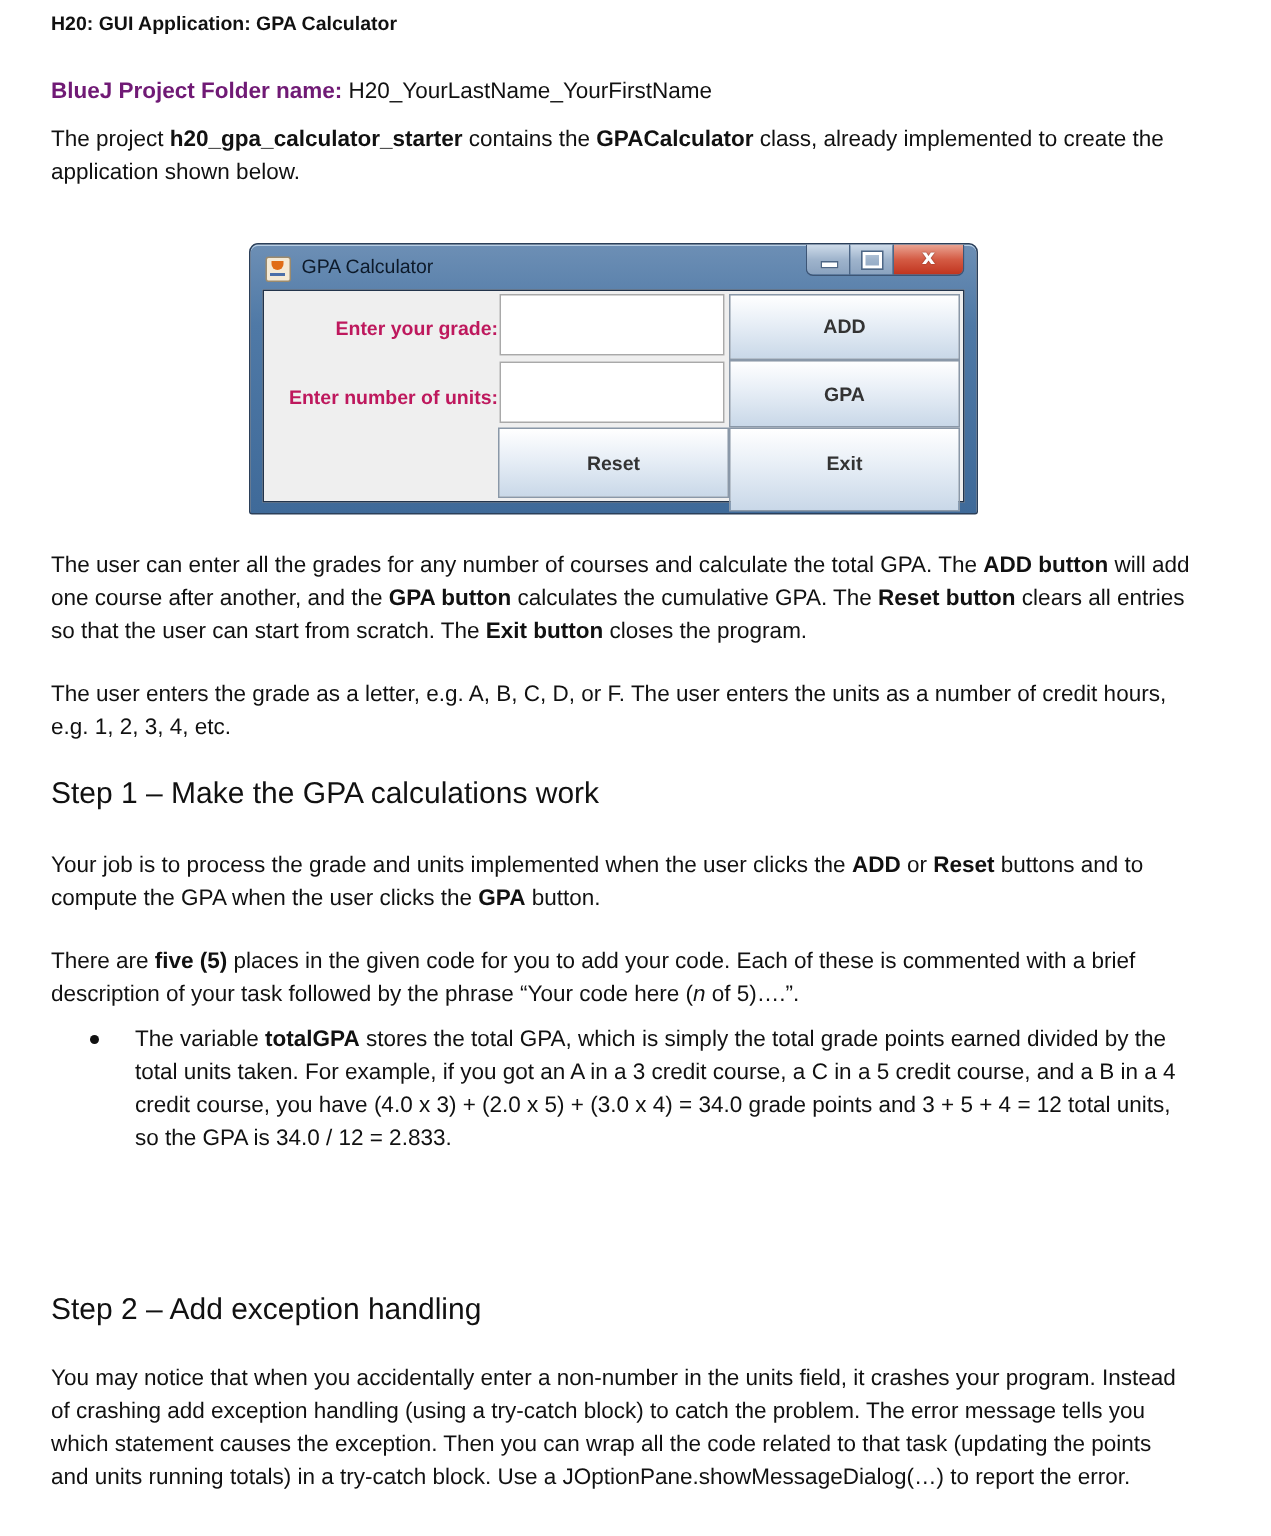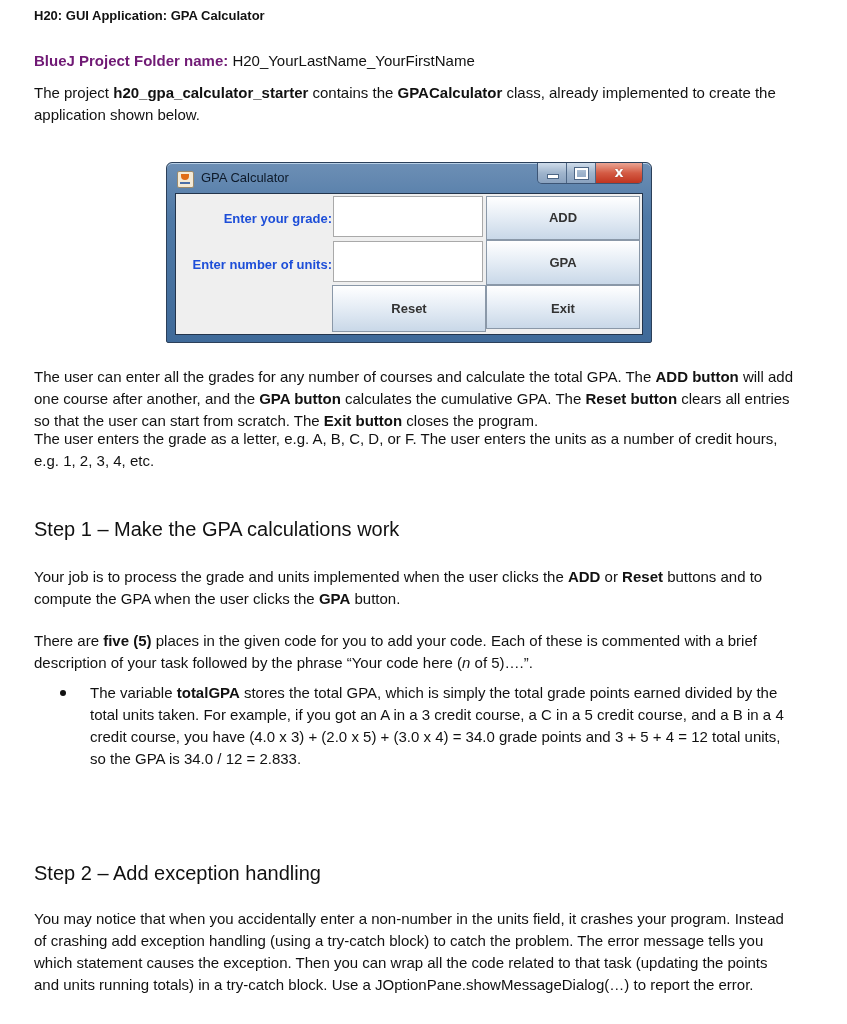--- a/index.html
+++ b/index.html
@@ -33,21 +33,21 @@
   .ctrl { width: 28px; height: 20px; background: linear-gradient(#cfdcea, #9fb4cc 50%, #8aa2bf); border-right: 1px solid #4d6685; position: relative; }
   .ctrl.close { width: 46px; background: linear-gradient(#eaa594, #d45b44 50%, #c0341f); border-right: none; }
   .ctrl .min-glyph { position: absolute; left: 9px; top: 11px; width: 10px; height: 3px; background: #fff; border: 1px solid #4d6685; }
   .ctrl .max-glyph { position: absolute; left: 8px; top: 5px; width: 9px; height: 7px; border: 2px solid #fff; outline: 1px solid #4d6685; }
   .ctrl .close-glyph { position: absolute; left: 0; right: 0; top: 1px; text-align: center; color: #fff; font-weight: bold; font-size: 14px; font-family: "DejaVu Sans", sans-serif; text-shadow: 0 0 1px #6b1b10; }
 
   .client {
     position: absolute; left: 8px; top: 30px; width: 466px; height: 140px;
     background: #efefef; border: 1px solid #23344b;
   }
-  .lbl { position: absolute; right: 310px; font-size: 13px; font-weight: bold; color: #1d4ed8; text-align: right; white-space: nowrap; }
+  .lbl { position: absolute; right: 310px; font-size: 13px; font-weight: bold; color: #be185d; text-align: right; white-space: nowrap; }
   .field { position: absolute; left: 157px; width: 150px; height: 41px; background: #fff; border: 1px solid #a9a9a9; box-sizing: border-box; }
   .btn {
     position: absolute; box-sizing: border-box; border: 1px solid #8a98a8;
     background: linear-gradient(#ffffff, #e7eef6 45%, #c9d8e8);
     font-size: 13px; font-weight: bold; color: #333; text-align: center;
   }
 </style>
 </head>
 <body>
 
@@ -79,29 +79,29 @@
   </div>
   <div class="client">
     <div class="lbl" style="top:17px;">Enter your grade:</div>
     <input class="field" style="top: 2px;" value="">
     <div class="lbl" style="top:63px; right:310px;">Enter number of units:</div>
     <input class="field" style="top: 47px;" value="">
 
     <div class="btn" style="left:310px; top:2px; width:154px; height:44px; line-height:42px;">ADD</div>
     <div class="btn" style="left:310px; top:46px; width:154px; height:45px; line-height:43px;">GPA</div>
     <div class="btn" style="left:156px; top:91px; width:154px; height:47px; line-height:45px;">Reset</div>
-    <div class="btn" style="left:310px; top:91px; width:154px; height:44px; line-height:45px;">Exit</div>
+    <div class="btn" style="left:310px; top:91px; width:154px; height:56px; line-height:45px;">Exit</div>
   </div>
 </div>
 
 <div class="p" style="top:366px;">
   <span>The user can enter all the grades for any number of courses and calculate the total GPA. The </span><b>ADD button</b><span> will add one course after another, and the </span><b>GPA button</b><span> calculates the cumulative GPA. The </span><b>Reset button</b><span> clears all entries so that the user can start from scratch. The </span><b>Exit button</b><span> closes the program.</span>
 </div>
 
-<div class="p" style="top:428px;">The user enters the grade as a letter, e.g. A, B, C, D, or F. The user enters the units as a number of credit hours, e.g. 1, 2, 3, 4, etc.</div>
+<div class="p" style="top:452px;">The user enters the grade as a letter, e.g. A, B, C, D, or F. The user enters the units as a number of credit hours, e.g. 1, 2, 3, 4, etc.</div>
 
 <div class="step" style="top:516px;">Step 1 – Make the GPA calculations work</div>
 
 <div class="p" style="top:566px;">
   <span>Your job is to process the grade and units implemented when the user clicks the </span><b>ADD</b><span> or </span><b>Reset</b><span> buttons and to compute the GPA when the user clicks the </span><b>GPA</b><span> button.</span>
 </div>
 
 <div class="p" style="top:630px;">
   <span>There are </span><b>five (5)</b><span> places in the given code for you to add your code. Each of these is commented with a brief description of your task followed by the phrase “Your code here (</span><i>n</i><span> of 5)….”.</span>
 </div>

